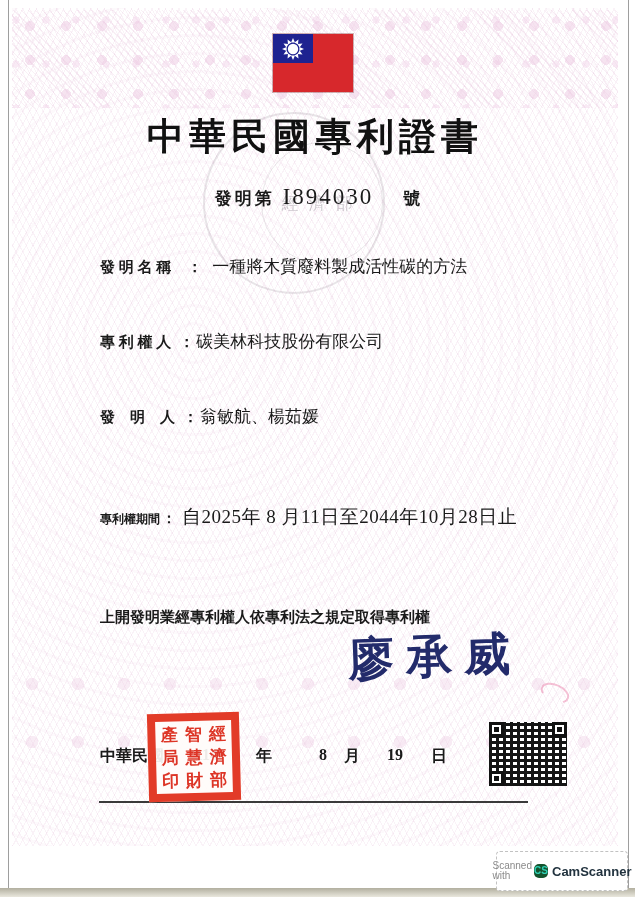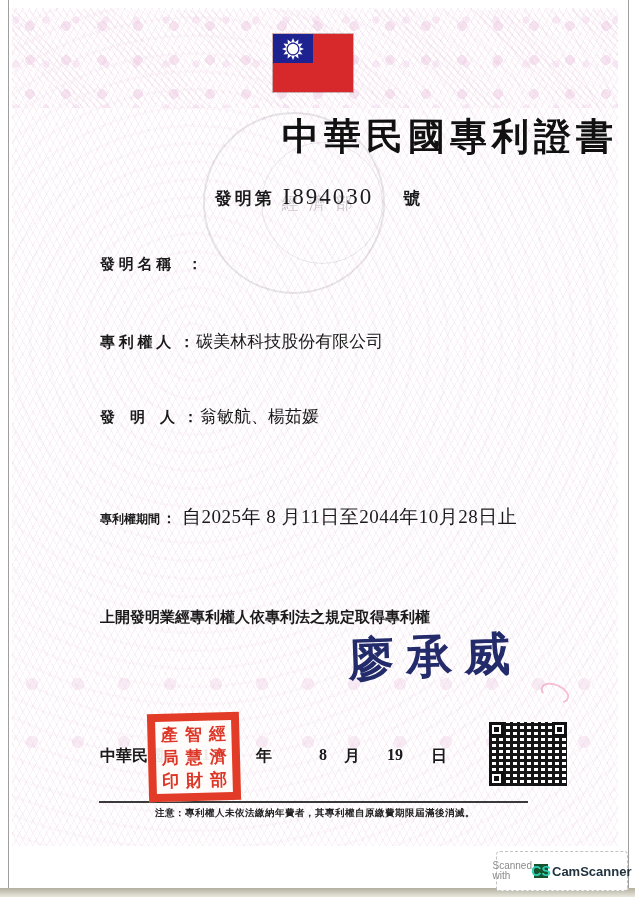--- a/index.html
+++ b/index.html
@@ -36,21 +36,21 @@
   .watermark .inner{width:120px;height:120px;border-radius:50%;
     border:1px solid rgba(150,138,152,.20);display:flex;align-items:center;justify-content:center;
     color:rgba(128,118,132,.38);font-size:17px;letter-spacing:10px;filter:blur(.4px);}
 
   
   .flag{position:absolute;left:273px;top:34px;width:80px;height:58px;z-index:2;
     background:#d7282c;box-shadow:0 0 0 1px rgba(120,40,40,.35);}
   .canton{position:absolute;left:0;top:0;width:40px;height:29px;background:#1e2290;
     display:flex;align-items:center;justify-content:center;}
 
-  .title{position:absolute;left:12px;top:112px;width:606px;z-index:2;text-align:right;
+  .title{position:absolute;left:12px;top:112px;width:606px;z-index:2;text-align:center;
     font-size:37px;font-weight:700;letter-spacing:5px;color:#111;}
 
   .patno-row{position:absolute;left:0;top:184px;width:635px;z-index:2;
     display:flex;justify-content:center;align-items:baseline;}
   .patno-label{font-size:17px;font-weight:700;letter-spacing:3px;}
   .patno-num{font-size:23px;font-weight:400;letter-spacing:2px;margin:0 30px 0 8px;}
   .patno-suffix{font-size:17px;font-weight:700;}
 
   .field{position:absolute;left:100px;z-index:2;display:flex;align-items:baseline;}
   .field .lbl{font-size:15px;font-weight:700;white-space:pre;}
@@ -100,22 +100,22 @@
     border:2px solid rgba(232,120,165,.45);border-radius:50%;border-bottom-color:transparent;
     transform:rotate(24deg);}
 
   
   .cs-badge{position:absolute;left:496px;top:851px;width:130px;height:38px;z-index:5;
     background:#fff;border:1px dashed #c2c2c2;border-radius:4px;
     display:flex;flex-direction:row;align-items:center;justify-content:center;gap:2px;
     font-family:"Liberation Sans","DejaVu Sans",sans-serif;}
   .cs-line1{font-size:10px;color:#8a8a8a;line-height:1;}
   .cs-line2{display:flex;align-items:center;gap:4px;}
-  .cs-logo{width:14px;height:14px;border-radius:0;background:#14532d;color:#2fd0b5;
-    font-size:14px;font-weight:700;display:flex;align-items:center;justify-content:center;line-height:1;}
+  .cs-logo{width:14px;height:14px;border-radius:5px;background:#14532d;color:#2fd0b5;
+    font-size:10px;font-weight:700;display:flex;align-items:center;justify-content:center;line-height:1;}
   .cs-name{font-size:13px;font-weight:700;color:#22333f;line-height:1;}
 </style>
 </head>
 <body>
 
 <div class="page">
 
   <div class="pattern"></div>
   <div class="band-top"></div>
   <div class="band-mid"></div>
@@ -154,20 +154,21 @@
 
   <div class="patno-row">
     <span class="patno-label">發明第</span>
     <span class="patno-num">I894030</span>
     <span class="patno-suffix">號</span>
   </div>
 
   <div class="field f-name">
     <span class="lbl">發 明 名 稱</span>
     <span class="colon">：</span>
+    <span class="val">一種將木質廢料製成活性碳的方法</span>
   </div>
 
   <div class="field f-holder">
     <span class="lbl">專 利 權 人</span>
     <span class="colon">：</span>
     <span class="val">碳美林科技股份有限公司</span>
   </div>
 
   <div class="field f-inventor">
     <span class="lbl">發　明　人</span>
@@ -205,21 +206,20 @@
     <span>部</span>
   </div>
 
   <div class="qr">
     <div class="finder fd-tl"></div>
     <div class="finder fd-tr"></div>
     <div class="finder fd-bl"></div>
   </div>
 
   <div class="rule"></div>
-  <div class="note">注意：專利權人未依法繳納年費者，其專利權自原繳費期限屆滿後消滅。</div>
 
   <div class="pink-mark"></div>
 
   <div class="cs-badge">
     <div class="cs-line1">Scanned with</div>
     <div class="cs-line2">
       <div class="cs-logo">CS</div>
       <div class="cs-name">CamScanner</div>
     </div>
   </div>

